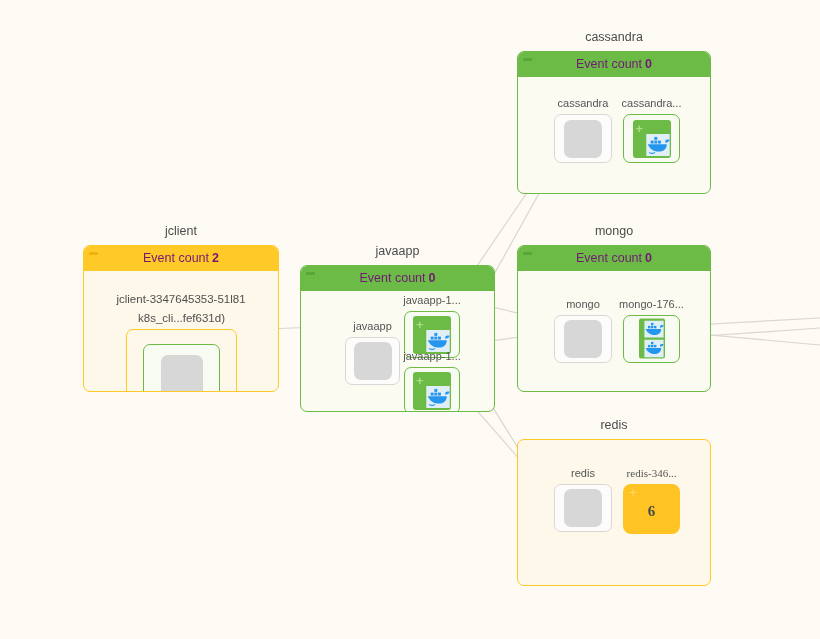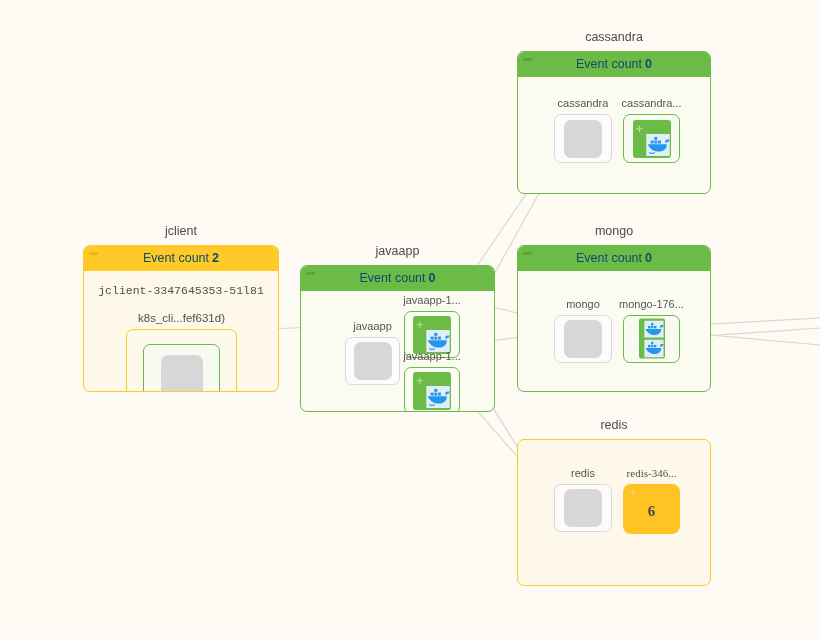--- a/index.html
+++ b/index.html
@@ -62,21 +62,21 @@
   .group-frame.orange {
     border: 1.6px solid #ffc928;
     background: #fdf8ea;
   }
   .group-header {
     position: relative;
     height: 25px;
     line-height: 25px;
     text-align: center;
     font-size: 12.5px;
-    color: #0c4a6e;
+    color: #701a75;
     box-sizing: border-box;
   }
   .group-header.green { background: #6cbb46; }
   .group-header.orange { background: #ffc928; }
   .group-header .count {
     font-weight: bold;
     margin-left: 3px;
   }
   .collapse-icon {
     position: absolute;
@@ -297,21 +297,21 @@
 
   <div class="group" style="left:83px; top:245px; width:196px; height:147px;">
     <div class="group-title">jclient</div>
     <div class="group-frame orange">
       <div class="group-header orange">
         <span class="collapse-icon orange"></span>
         <span>Event count</span><span class="count">2</span>
       </div>
       <div class="group-body">
 
-        <div class="nest-label" style="top:13px;font-family:Liberation Mono, monospace;">jclient-3347645353-51l81</div>
+        <div class="nest-label" style="top:22px;">jclient-3347645353-51l81</div>
 
         <div class="node" style="left:42px; top:38px; width:111px; height:92px;margin-top:20px;">
           <div class="node-shell orange-outline"></div>
           <div class="nest-label" style="top:-17px; left:50%;">k8s_cli...fef631d)</div>
 
           <div class="node" style="left:17px; top:15px; width:77px; height:64px;">
             <div class="node-shell green">
               <div class="inner-square" style="width:42px;height:42px;"></div>
             </div>
           </div>

